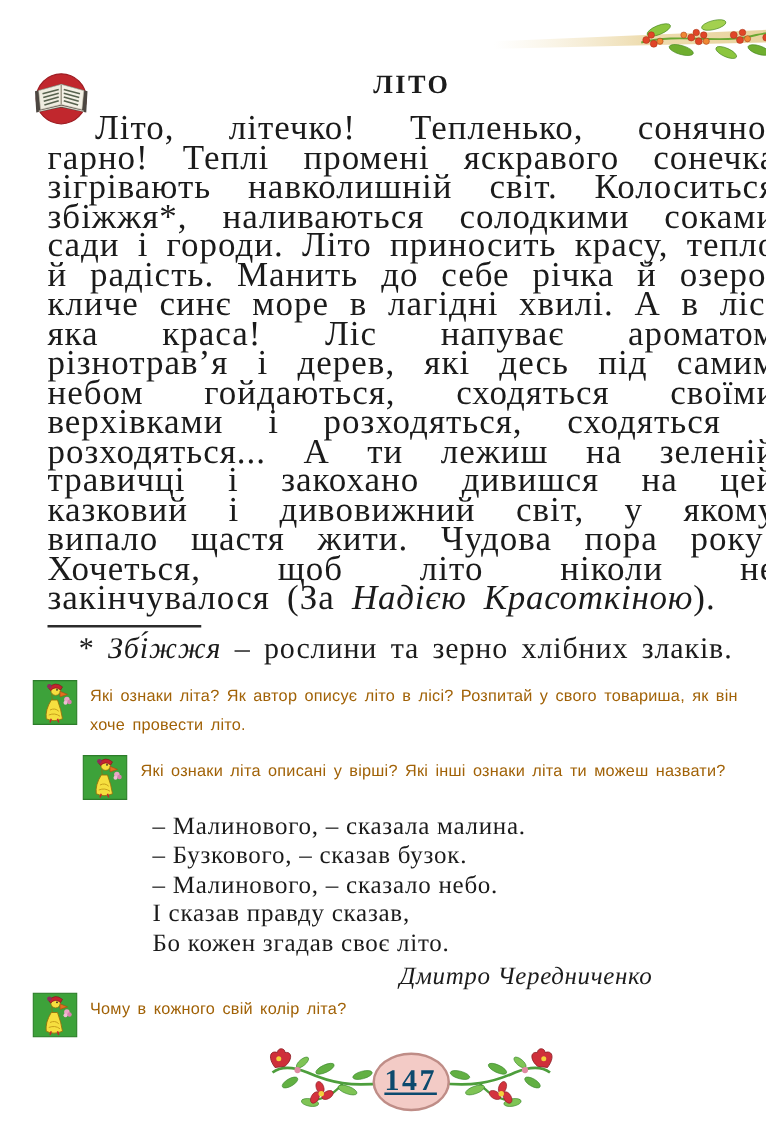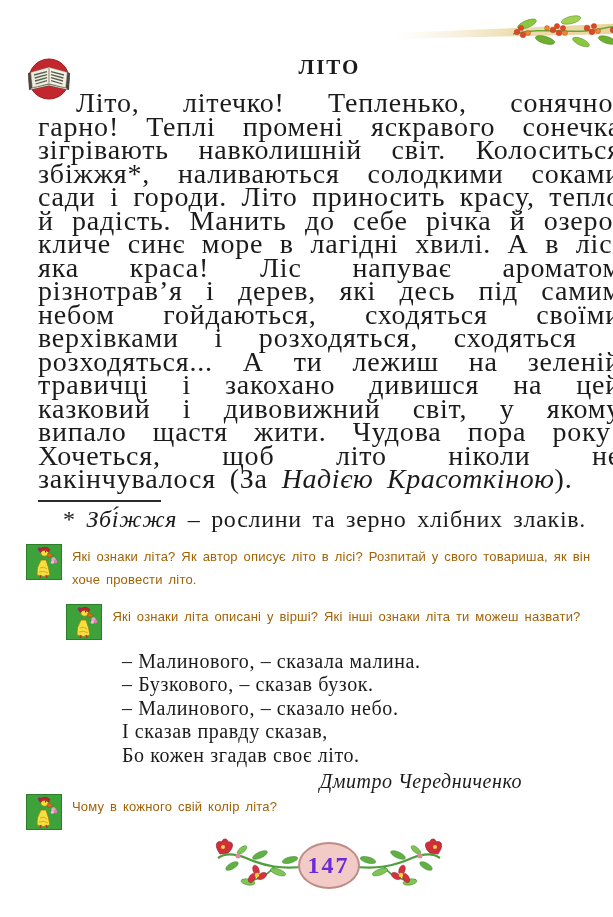--- a/index.html
+++ b/index.html
@@ -51,21 +51,21 @@
     position:absolute; top:836px; left:50%; transform:translateX(-50%);
     display:flex; align-items:center;
   }
   .flourish { width:96px; height:58px; }
   .flourish.mirror { transform:scaleX(-1); }
   .page-oval {
     position:relative; z-index:2; width:58px; height:43px; margin:0 -10px;
     border-radius:50%; background:#f3cbc6; border:2px solid #bf8d87;
     display:flex; align-items:center; justify-content:center;
     font-family:"Liberation Serif", serif; font-size:24px; font-weight:bold;
-    letter-spacing:2px; color:#6d28d9;
+    letter-spacing:2px; color:#0c4a6e;text-decoration:underline;
   }
 </style>
 </head>
 <body>
 
 <div class="page">
 
   <svg class="top-deco" viewBox="0 0 262 52" xmlns="http://www.w3.org/2000/svg">
     <defs>
       <linearGradient id="bandg" x1="0" y1="0" x2="1" y2="0">

